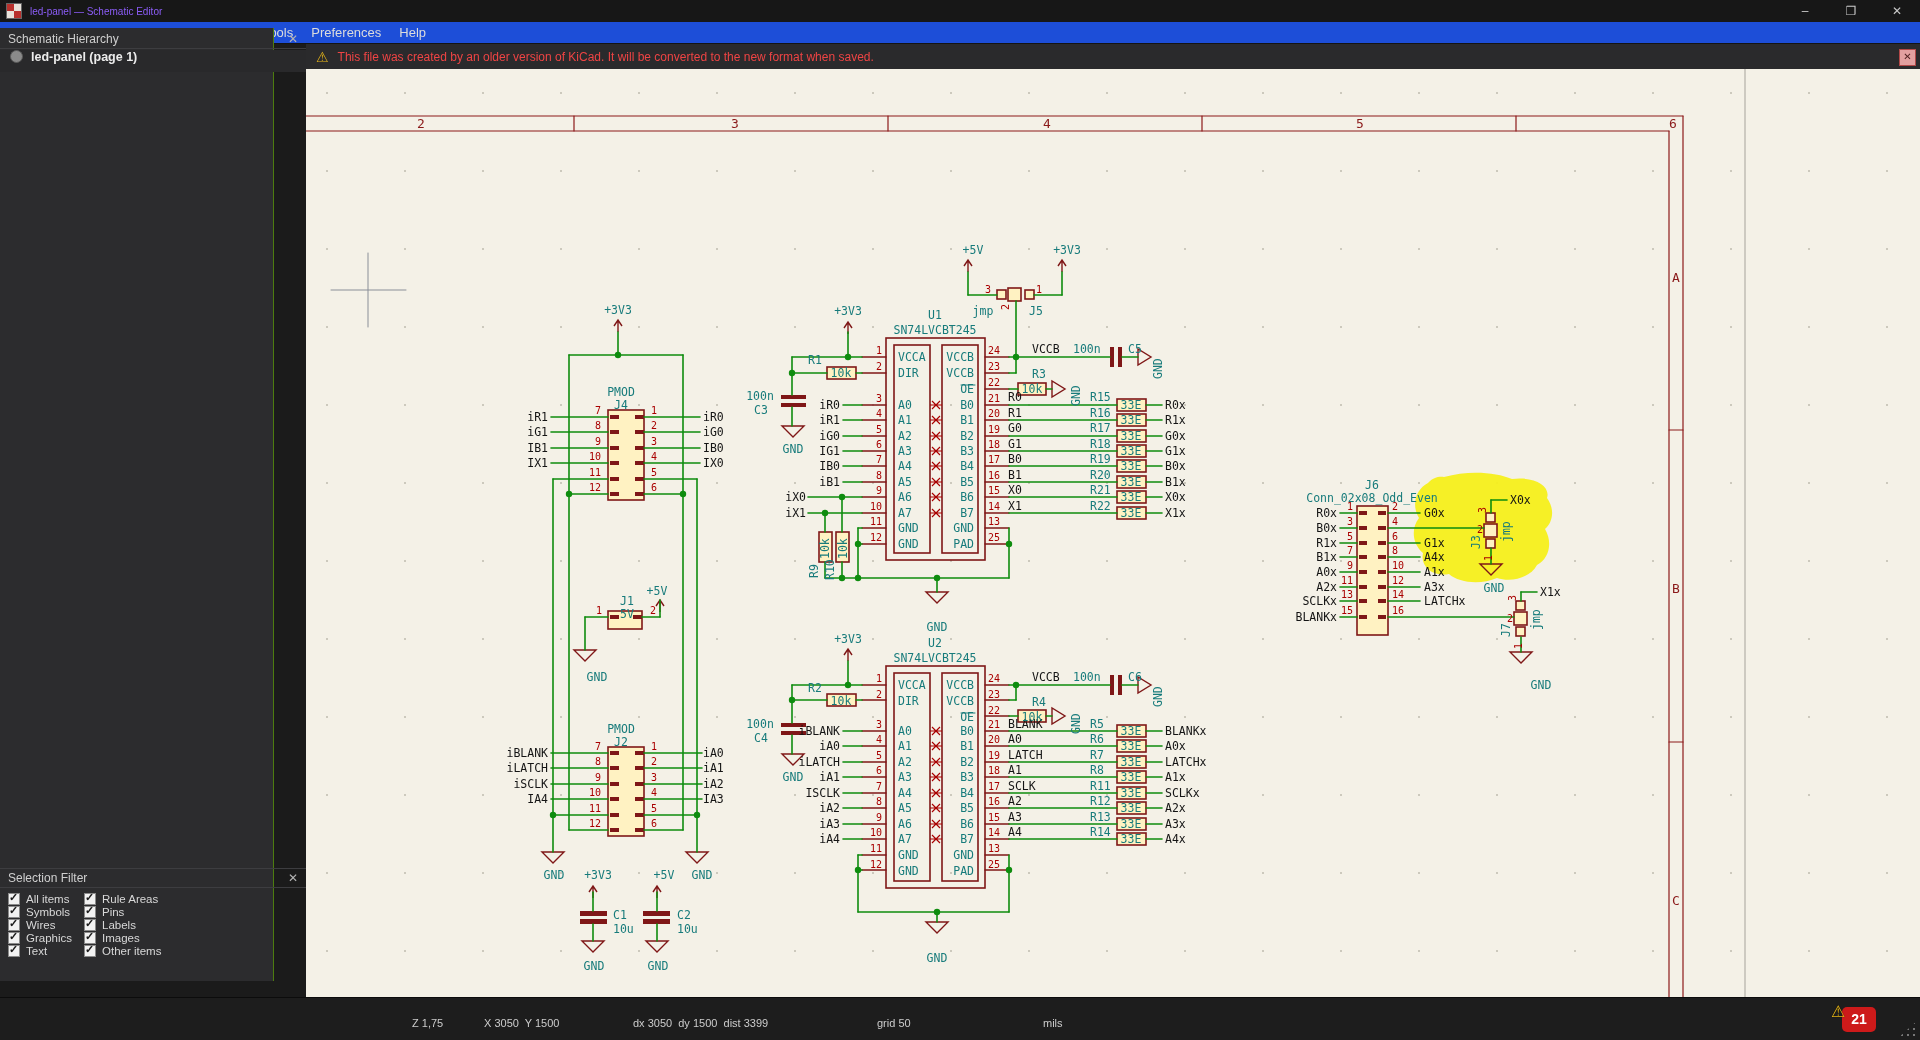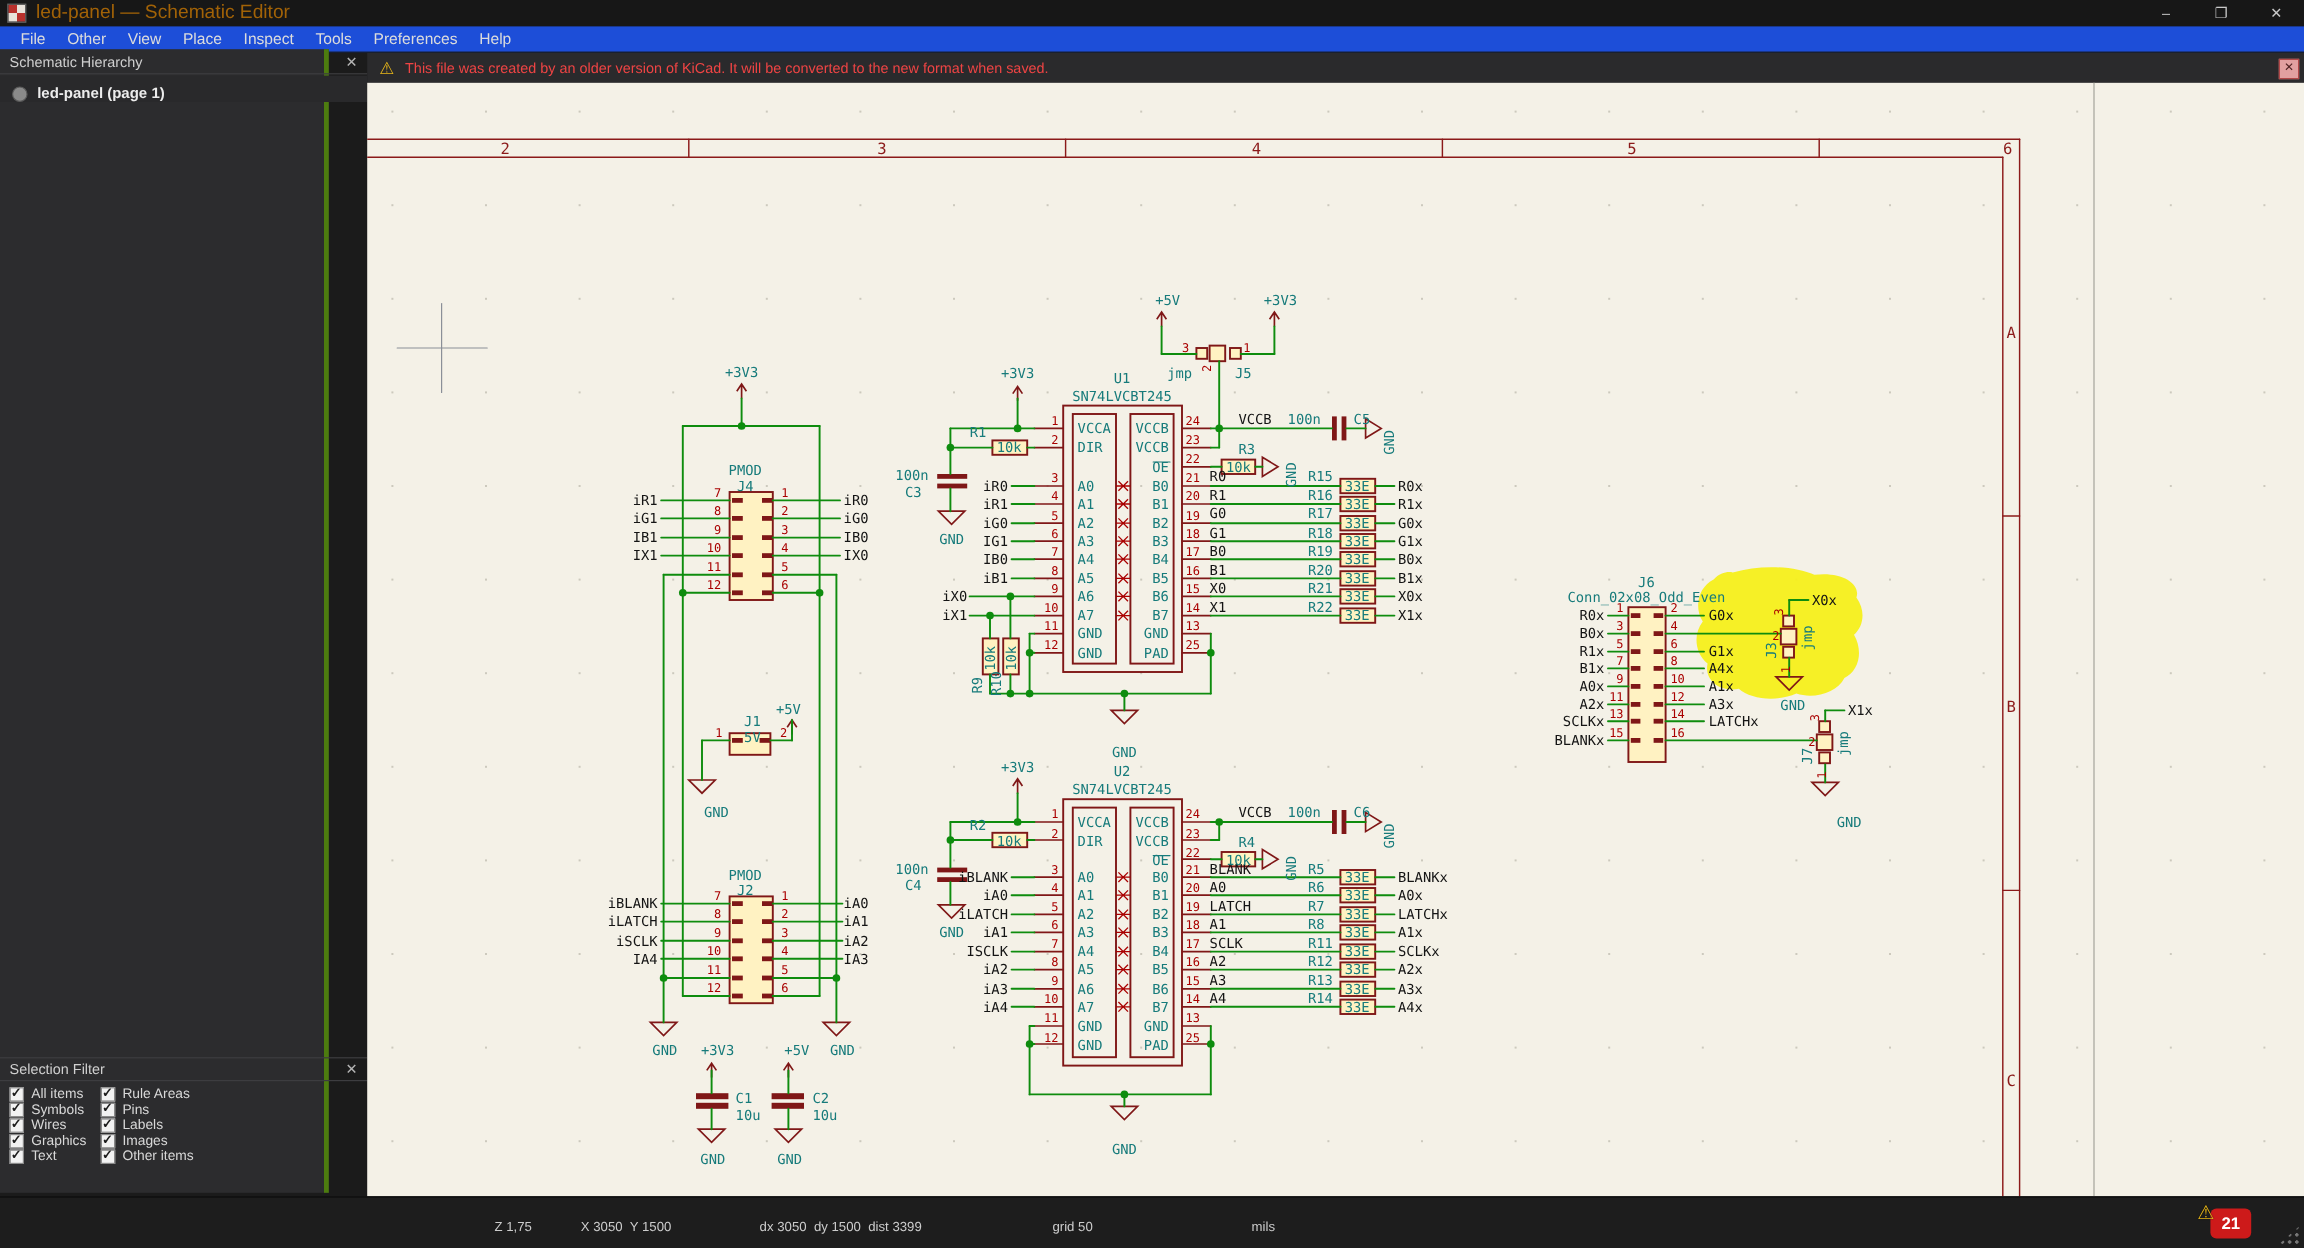--- a/index.html
+++ b/index.html
@@ -1,33 +1,33 @@
 <!DOCTYPE html>
 <html><head>
 <meta charset="utf-8">
 <style>
   html,body{margin:0;padding:0;width:1920px;height:1040px;overflow:hidden;background:#1b1b1b;
     font-family:"Liberation Sans",sans-serif;-webkit-font-smoothing:antialiased;position:relative}
   
   .titlebar{position:absolute;left:0;top:0;width:1920px;height:22px;background:#171717;display:flex;align-items:center}
   .appicon{width:14px;height:14px;margin:0 8px 0 6px;border:1px solid #666;
     background:conic-gradient(#e8e2da 0 25%,#b8302c 0 50%,#e8e2da 0 75%,#b8302c 0)}
-  .titletext{color:#a16207;font-size:16px}
+  .titletext{color:#8b5cf6;font-size:10px}
   .winbtns{margin-left:auto;display:flex;height:22px}
   .winbtn{width:46px;height:22px;color:#c9c9c9;font-size:12px;display:flex;align-items:center;justify-content:center;cursor:default}
   
   .menubar{position:absolute;left:0;top:22px;width:1920px;height:22px;background:#1d4ed8;border-bottom:1px solid #141414;
     display:flex;align-items:flex-start;padding-left:8px;box-sizing:border-box}
   .menuitem{color:#dcdcdc;font-size:13px;padding:0 9px;height:22px;line-height:22px}
   
-  .leftpanel{position:absolute;left:0;top:41px;width:274px;height:953px;background:#2c2c2e;border-right:4px solid #4d7c0f;box-sizing:border-box}
+  .leftpanel{position:absolute;left:0;top:28px;width:274px;height:953px;background:#2c2c2e;border-right:1px solid #4d7c0f;box-sizing:border-box}
   .panelheader{position:absolute;left:0;width:306px;height:19px;color:#cfcfcf;font-size:12px;display:flex;align-items:center;
     padding:0 8px;box-sizing:border-box;border-bottom:1px solid #3d3d40}
   .panelheader .x{margin-left:auto;color:#b5b5b5;font-size:12px}
-  .treeitem{position:absolute;left:0;top:22px;width:306px;height:22px;display:flex;align-items:flex-end;background:#29292b}
+  .treeitem{position:absolute;left:0;top:22px;width:306px;height:22px;display:flex;align-items:flex-start;background:#29292b}
   .bullet{width:11px;height:11px;border-radius:50%;background:#8a8a8a;border:1px solid #5a5a5a;margin:0 8px 0 10px}
   .treeitem span{color:#ececec;font-size:12.5px;font-weight:bold}
   .filterblock{position:absolute;left:0;top:840px;width:306px;height:113px;border-top:1px solid #3d3d40}
   .cbrow{position:absolute;height:13px;display:flex;align-items:center}
   .cbx{width:10px;height:10px;background:#f2f2f2;border:1px solid #8a8a8a;position:relative;margin-right:6px;flex:none}
   .cbx::after{content:"✓";position:absolute;left:0px;top:-3px;font-size:11px;font-weight:bold;color:#1b1b1b}
   .cbrow span{color:#d8d8d8;font-size:11.5px;white-space:nowrap}
   
   .workarea{position:absolute;left:306px;top:44px;width:1614px;height:953px}
   .banner{position:absolute;left:0;top:0;width:1614px;height:25px;background:#2a2a2c;display:flex;align-items:center;box-sizing:border-box;padding-left:10px}

